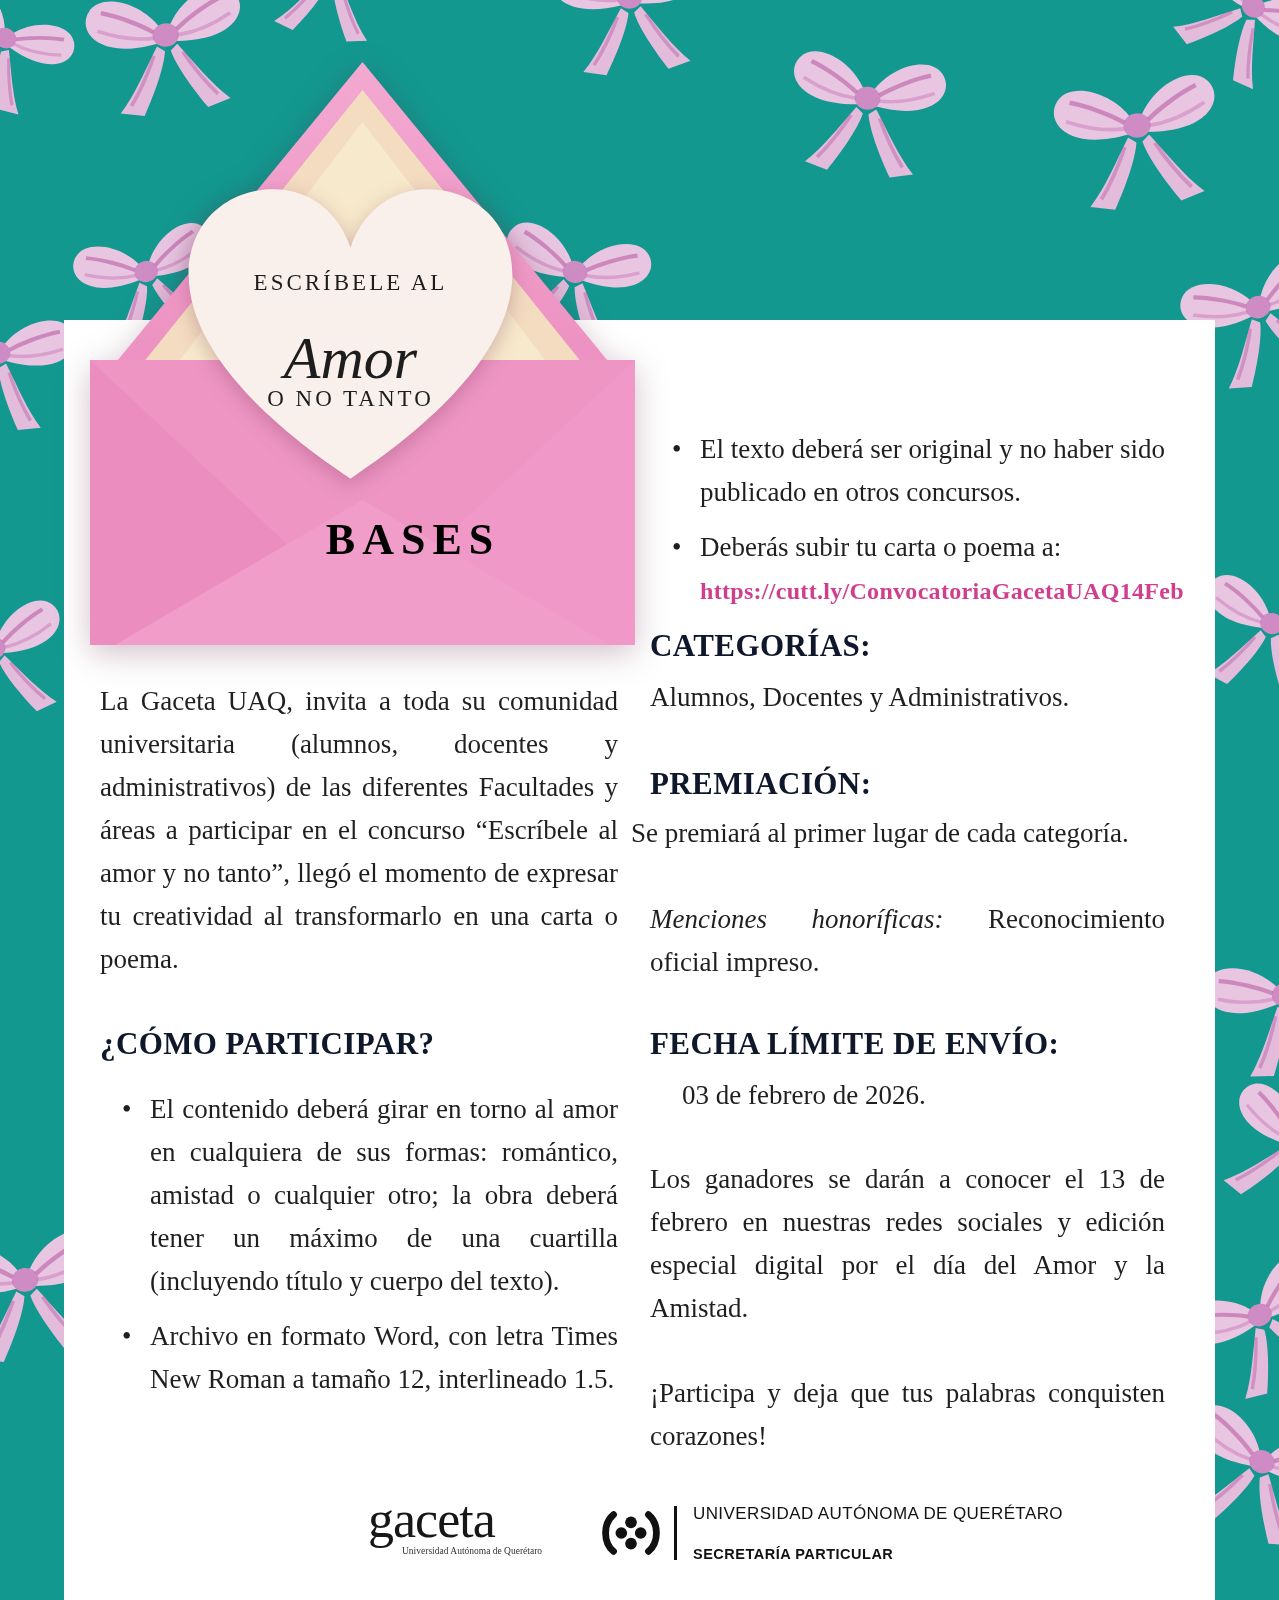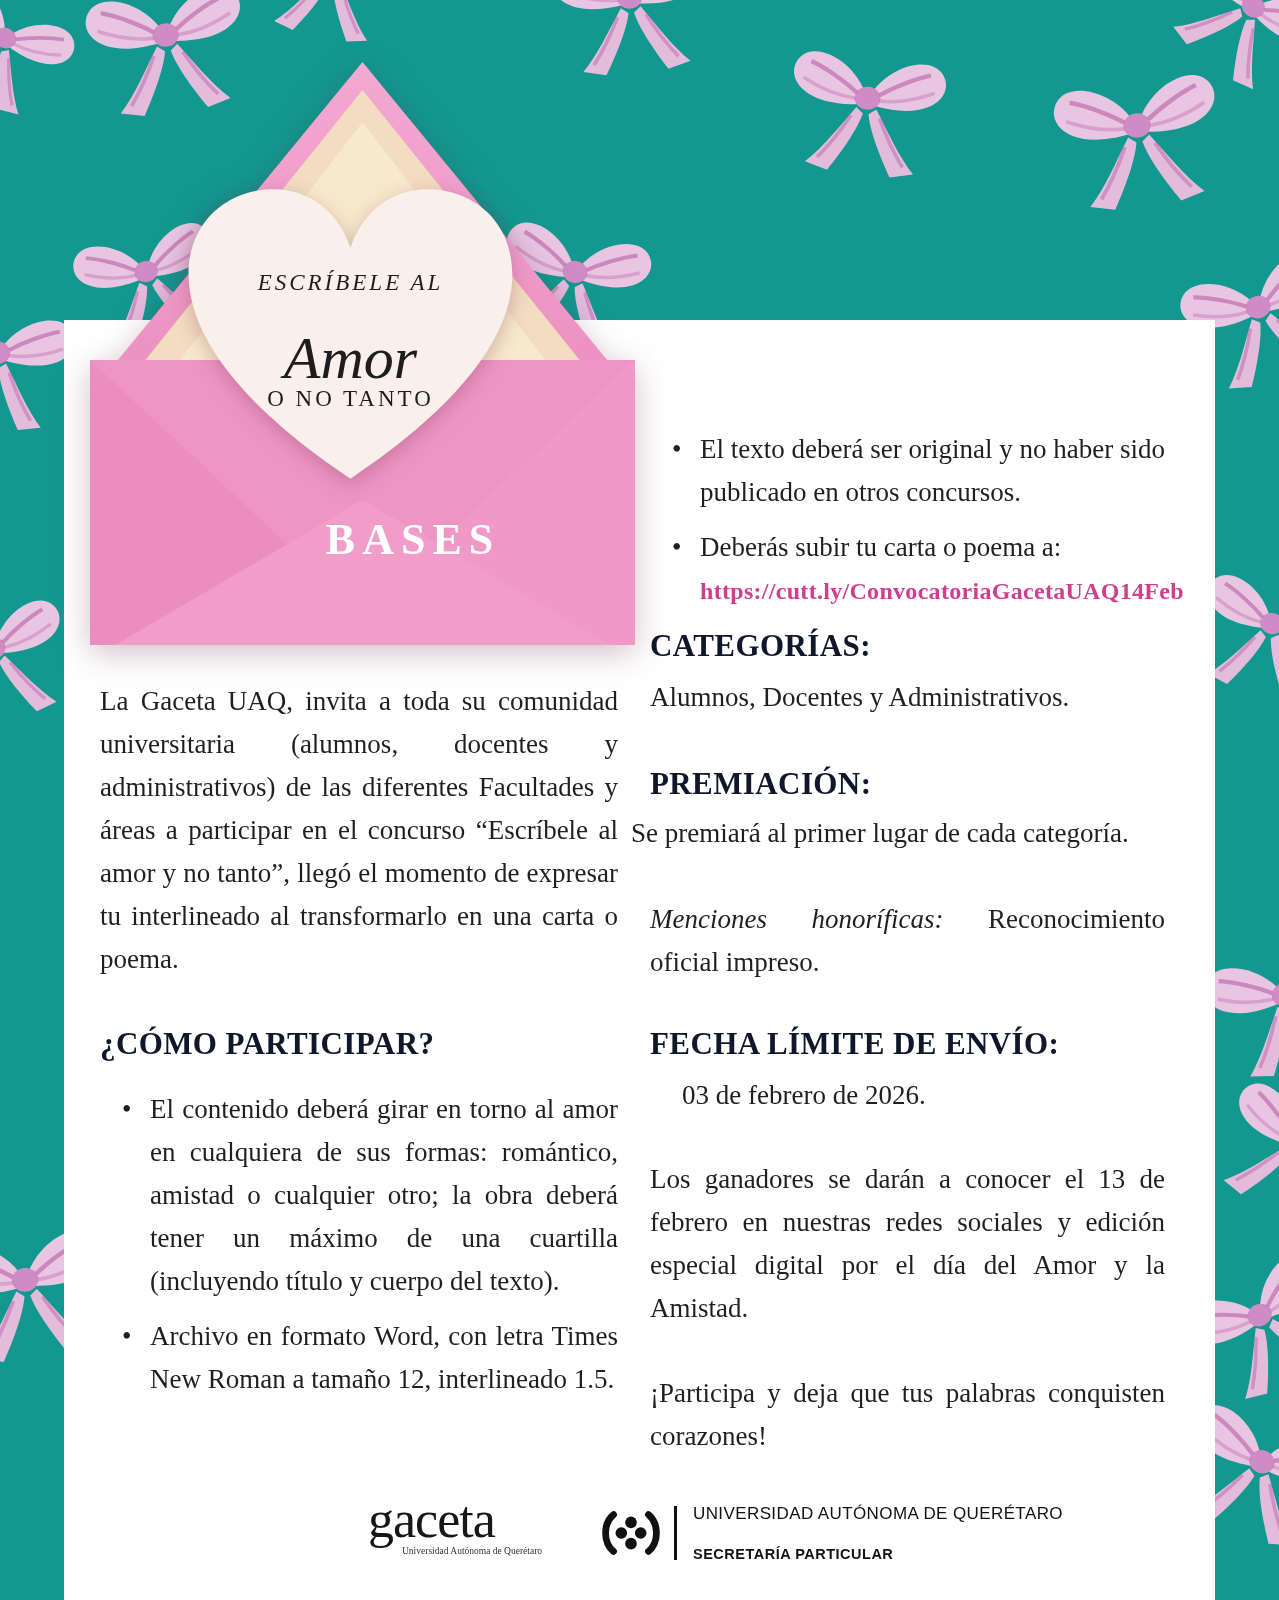--- a/index.html
+++ b/index.html
@@ -27,27 +27,27 @@
   .env-body { position:absolute; left:0; top:298px; width:545px; height:285px;
       background:#ee95c4; border-radius:0 0 6px 6px; }
   .env-front-left { position:absolute; left:0; top:298px; width:305px; height:285px;
       clip-path:polygon(0 0, 100% 100%, 0 100%); background:#ec8dbf; }
   .env-front-right { position:absolute; right:0; top:298px; width:305px; height:285px;
       clip-path:polygon(100% 0, 0 100%, 100% 100%); background:#f098c7; }
   .heart-wrap { position:absolute; left:88px; top:86px; width:345px; height:372px; z-index:5;
       filter:drop-shadow(0 6px 10px rgba(120,50,80,.3)); }
   .heart-wrap svg { position:absolute; left:0; top:0; width:100%; height:100%; }
   .h-text { position:absolute; left:0; width:100%; text-align:center; color:#1d1d1d; }
-  .h-line1 { top:122px; font-size:23px; letter-spacing:3px;font-style:italic; }
+  .h-line1 { top:122px; font-size:23px; letter-spacing:3px; }
   .h-amor  { top:146px; font-size:60px; font-style:italic; line-height:80px;margin-top:24px; }
   .h-line3 { top:238px; font-size:23px; letter-spacing:3px; }
   .env-front-bottom { position:absolute; left:25px; top:438px; width:495px; height:145px;
       clip-path:polygon(50% 0, 100% 100%, 0 100%); background:#f09dc9; z-index:6; }
   .env-bases { position:absolute; left:0; top:452px; width:646px; text-align:center; z-index:7;
-      font-size:44px; font-weight:bold; letter-spacing:7px; color:#ffffff; }
+      font-size:44px; font-weight:bold; letter-spacing:7px; color:#000000; }
 
   
   .abs { position:absolute; z-index:4; }
   p.body, li { font-size:27px; line-height:43px; color:#1f1f1f; }
   .just { text-align:justify; }
   .pink-h { font-size:31px; font-weight:bold; color:#0f172a; letter-spacing:.4px; }
   ul.blist { list-style:none; }
   ul.blist li { position:relative; padding-left:50px; text-align:justify;margin-top:12px; }
   ul.blist li::before { content:"•"; position:absolute; left:22px; top:0; font-size:27px; }
   a.pink-link { font-size:24px; font-weight:bold; color:#cf3f8e; text-decoration:none; letter-spacing:.3px; }
@@ -186,21 +186,21 @@
           <use href="#heart"></use>
         </svg>
       <div class="h-text h-line1">ESCRÍBELE AL</div>
       <div class="h-text h-amor">Amor</div>
       <div class="h-text h-line3">O NO TANTO</div>
     </div>
     <div class="env-front-bottom"></div>
     <div class="env-bases">BASES</div>
   </div>
 
-  <p class="abs body just intro">La Gaceta UAQ, invita a toda su comunidad universitaria (alumnos, docentes y administrativos) de las diferentes Facultades y áreas a participar en el concurso “Escríbele al amor y no tanto”, llegó el momento de expresar tu interlineado al transformarlo en una carta o poema.</p>
+  <p class="abs body just intro">La Gaceta UAQ, invita a toda su comunidad universitaria (alumnos, docentes y administrativos) de las diferentes Facultades y áreas a participar en el concurso “Escríbele al amor y no tanto”, llegó el momento de expresar tu creatividad al transformarlo en una carta o poema.</p>
   <h2 class="abs pink-h how-title">¿CÓMO PARTICIPAR?</h2>
   <ul class="abs blist how-list">
     <li>El contenido deberá girar en torno al amor en cualquiera de sus formas: romántico, amistad o cualquier otro; la obra deberá tener un máximo de una cuartilla (incluyendo título y cuerpo del texto).</li>
     <li>Archivo en formato Word, con letra Times New Roman a tamaño 12, interlineado 1.5.</li>
   </ul>
 
   <ul class="abs blist r-list">
     <li>El texto deberá ser original y no haber sido publicado en otros concursos.</li>
     <li>
       <span>Deberás subir tu carta o poema a:</span><br>

